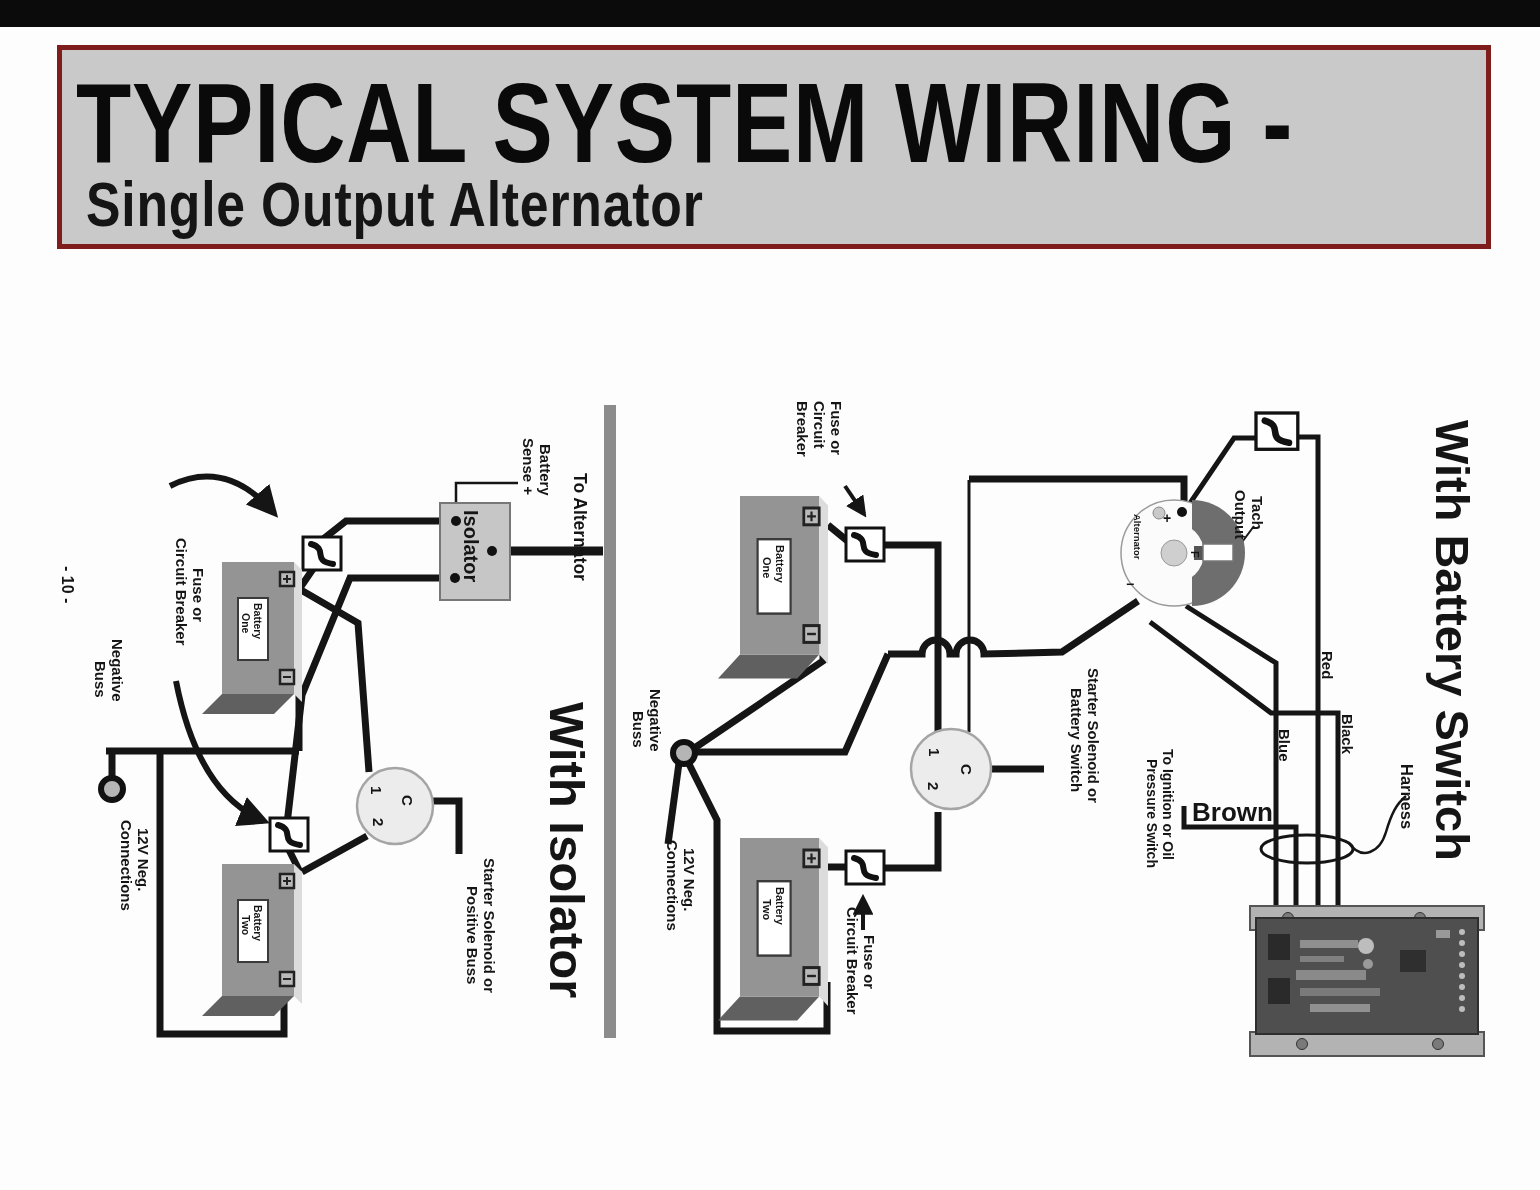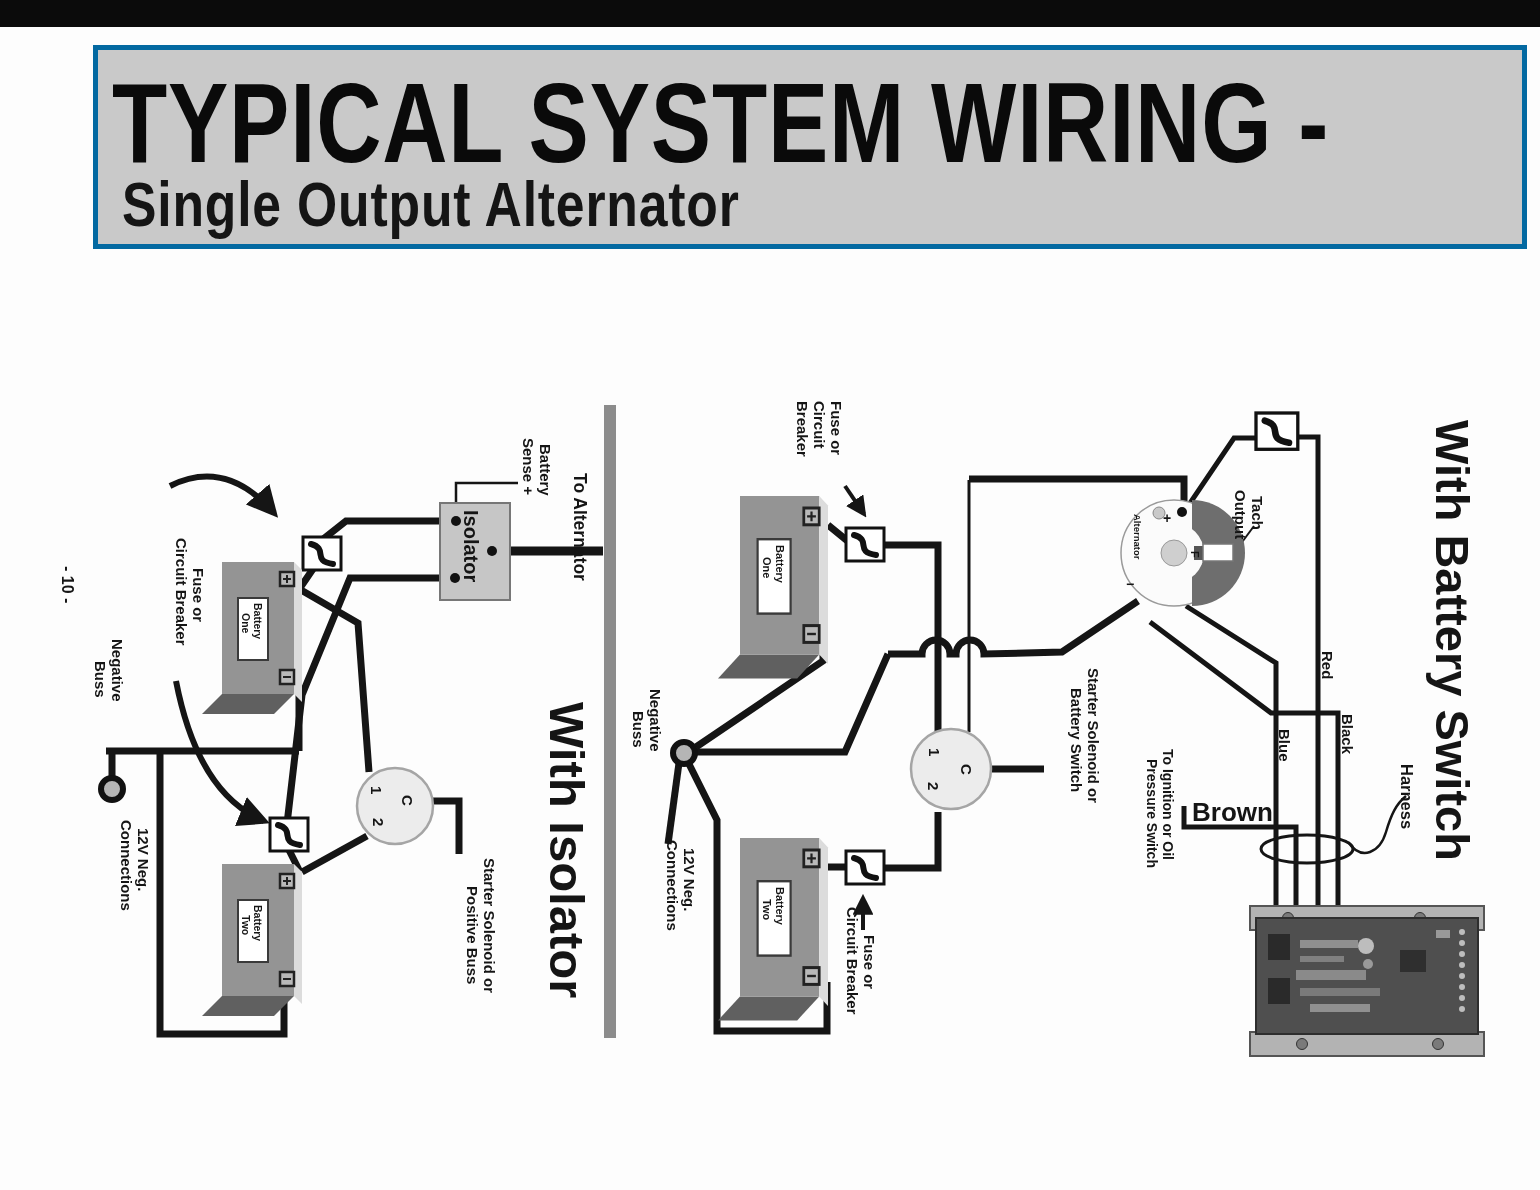--- a/index.html
+++ b/index.html
@@ -1,20 +1,20 @@
 <!DOCTYPE html>
 <html><head>
 <meta charset="utf-8">
 <style>
   html,body{margin:0;padding:0;background:#ffffff;}
   .page{position:relative;width:1540px;height:1190px;background:#fdfdfd;overflow:hidden;
         font-family:"Liberation Sans",sans-serif;}
   .topbar{position:absolute;left:0;top:0;width:1540px;height:27px;background:#0b0b0b;}
   .header{position:absolute;left:57px;top:45px;width:1424px;height:194px;background:#c9c9c9;
-          border:5px solid #0369a1;margin-left:36px;}
+          border:5px solid #7f1d1d;}
   .header .title{position:absolute;left:14px;top:8px;font-size:113px;font-weight:bold;color:#0a0a0a;
           white-space:nowrap;transform:scaleX(0.80);transform-origin:left top;letter-spacing:1px;}
   .header .subtitle{position:absolute;left:24px;top:118px;font-size:63px;font-weight:bold;color:#151515;
           white-space:nowrap;transform:scaleX(0.82);transform-origin:left top;letter-spacing:1px;}
   svg.diagram{position:absolute;left:0;top:0;}
   svg text{font-family:"Liberation Sans",sans-serif;font-weight:bold;fill:#151515;}
 </style>
 </head>
 <body>
 

